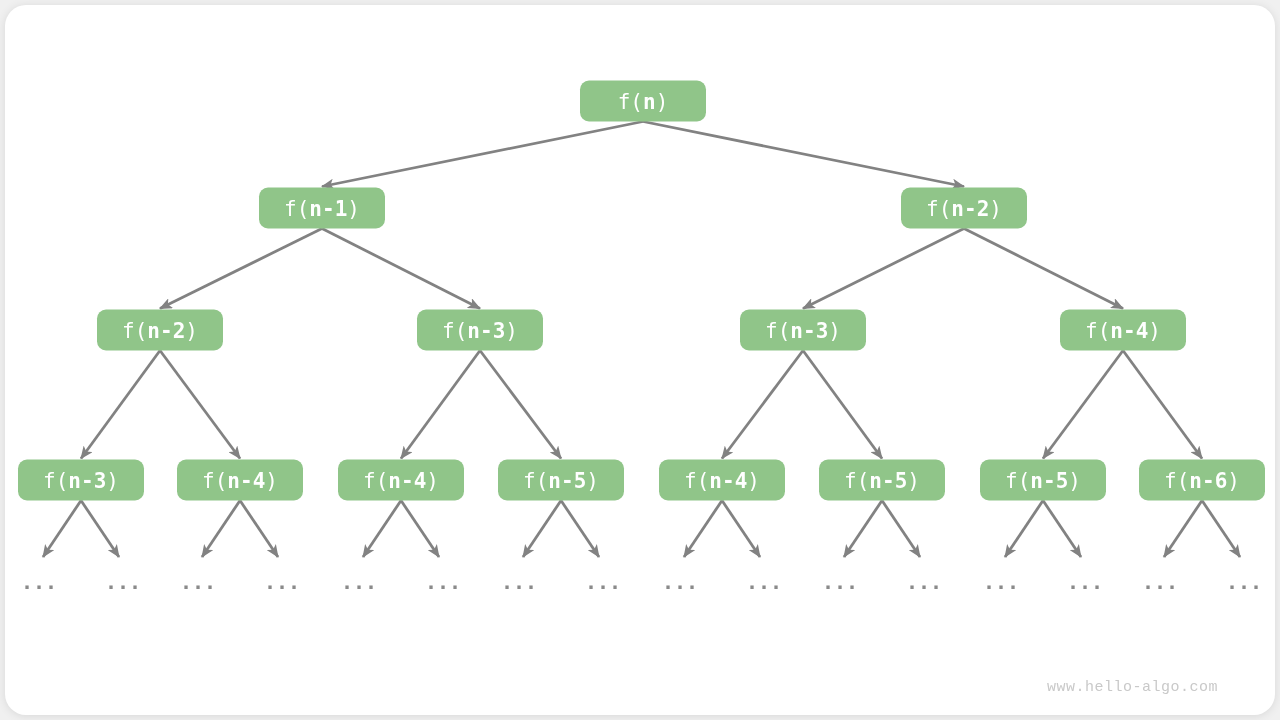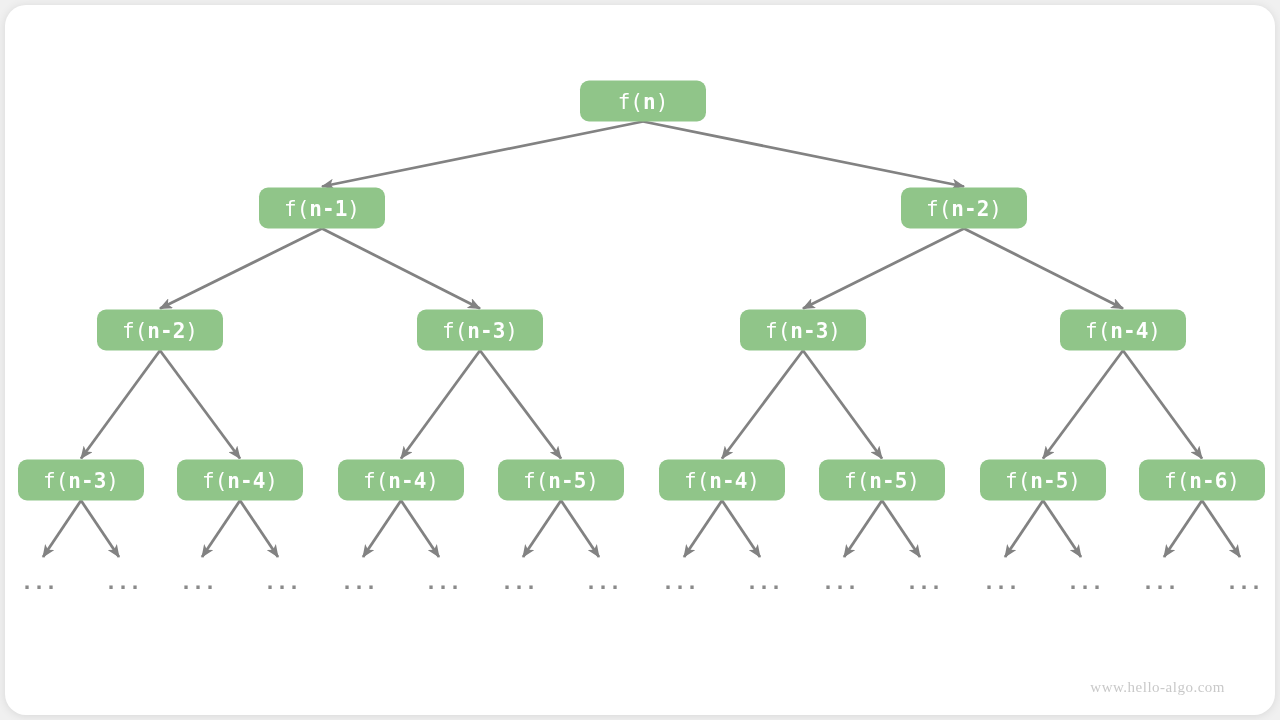--- a/index.html
+++ b/index.html
@@ -28,26 +28,26 @@
   }
   svg.diagram {
     position: absolute;
     left: 0;
     top: 0;
     width: 1280px;
     height: 720px;
   }
   .watermark {
     position: absolute;
-    right: 55px;
+    right: 62px;
     bottom: 24px;
     font-size: 15px;
     letter-spacing: 0.5px;
     color: #c9c9c9;
-    font-family: Liberation Serif, serif;
+    font-family: Liberation Mono, monospace;
     user-select: none;
   }
 </style>
 </head>
 <body style="background: rgb(240, 240, 240);">
 
 <div class="stage">
   <div class="card" style="background: rgb(255, 255, 255);"></div>
   <svg class="diagram" viewBox="0 0 1280 720" xmlns="http://www.w3.org/2000/svg">
       <defs>

